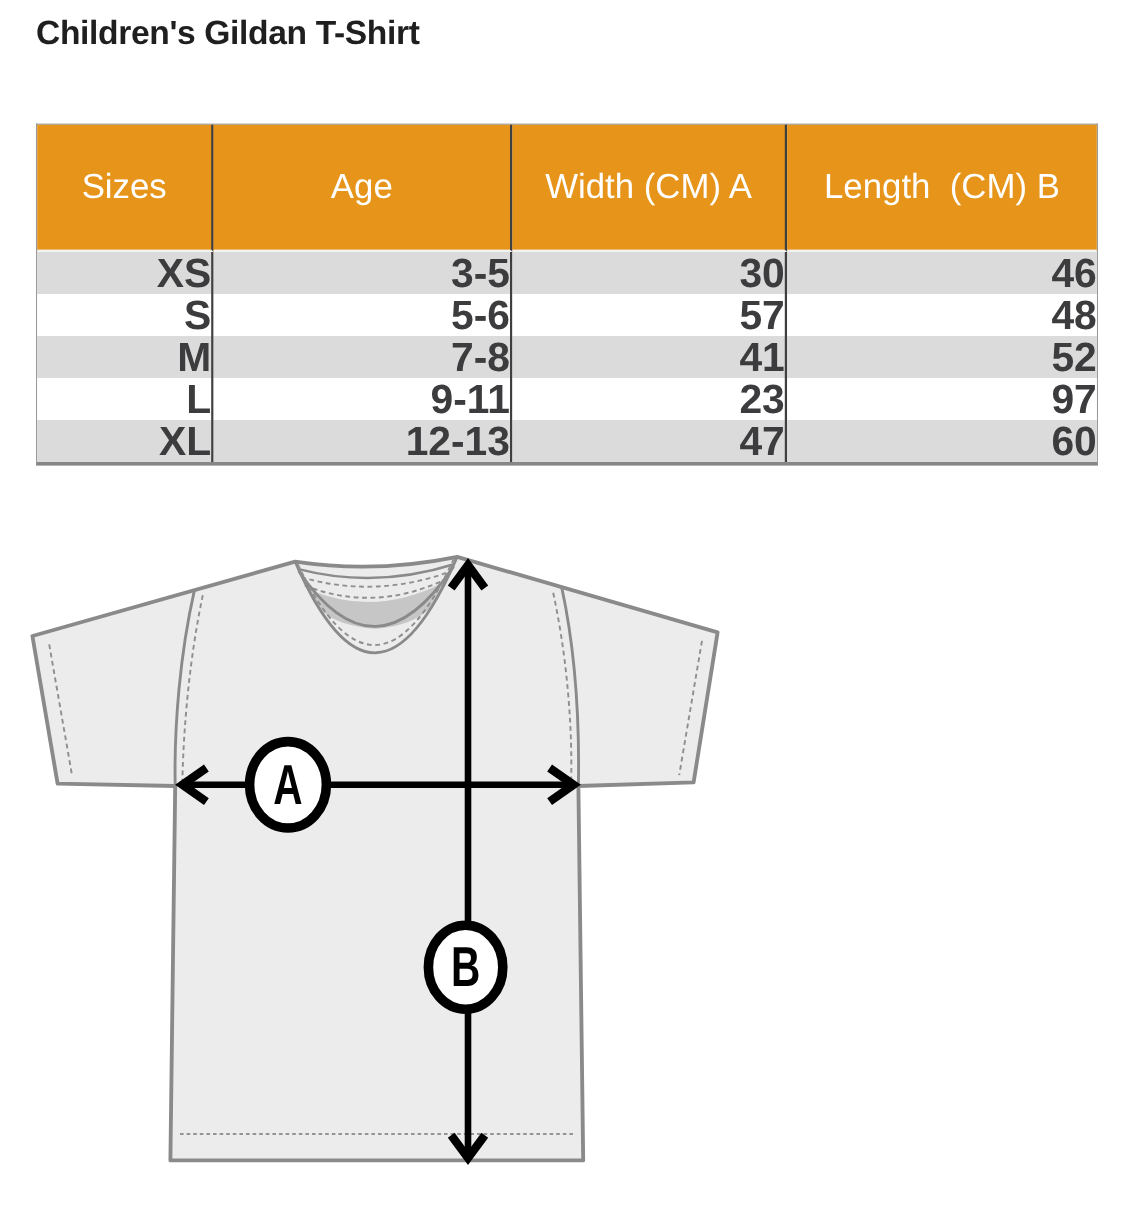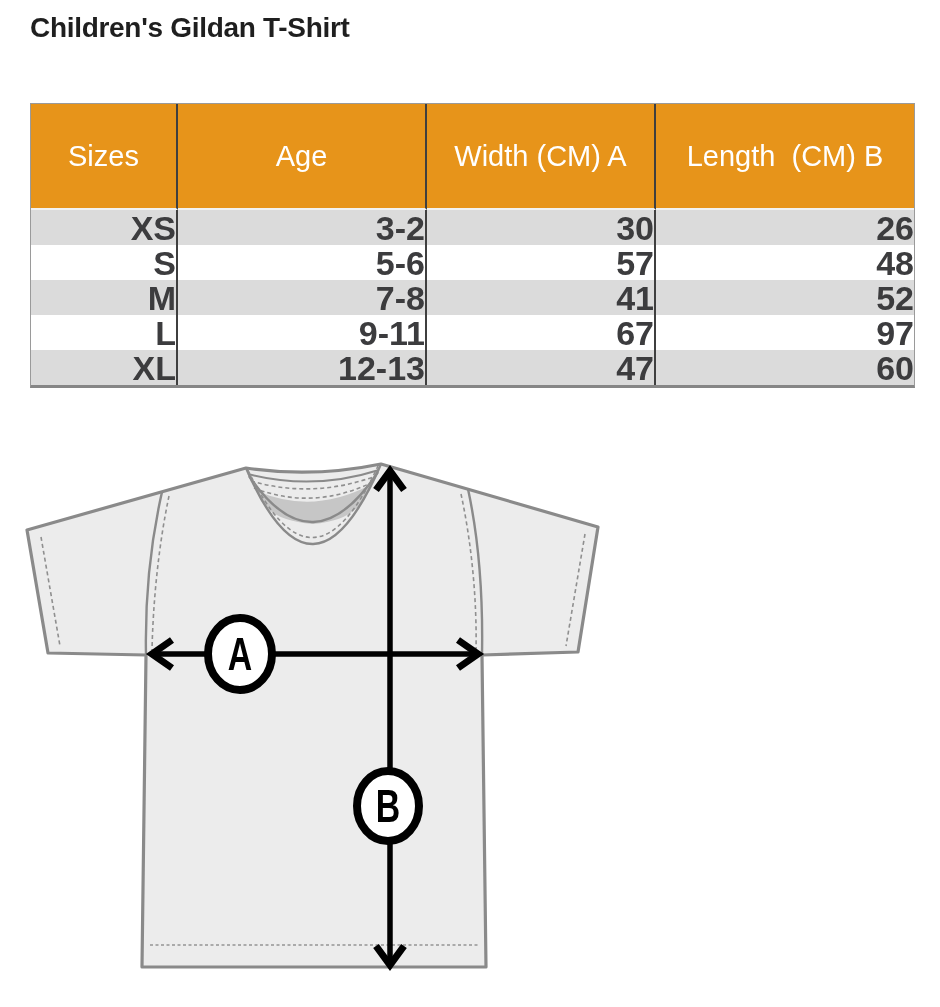--- a/index.html
+++ b/index.html
@@ -80,40 +80,40 @@
       <tr>
         <th>Sizes</th>
         <th>Age</th>
         <th>Width (CM) A</th>
         <th>Length  (CM) B</th>
       </tr>
     </thead>
     <tbody>
         <tr>
           <td>XS</td>
-          <td>3-2</td>
+          <td>3-5</td>
           <td>30</td>
-          <td>26</td>
+          <td>46</td>
         </tr>
         <tr>
           <td>S</td>
           <td>5-6</td>
           <td>57</td>
           <td>48</td>
         </tr>
         <tr>
           <td>M</td>
           <td>7-8</td>
           <td>41</td>
           <td>52</td>
         </tr>
         <tr>
           <td>L</td>
           <td>9-11</td>
-          <td>67</td>
+          <td>23</td>
           <td>97</td>
         </tr>
         <tr>
           <td>XL</td>
           <td>12-13</td>
           <td>47</td>
           <td>60</td>
         </tr>
       </tbody>
   </table>

